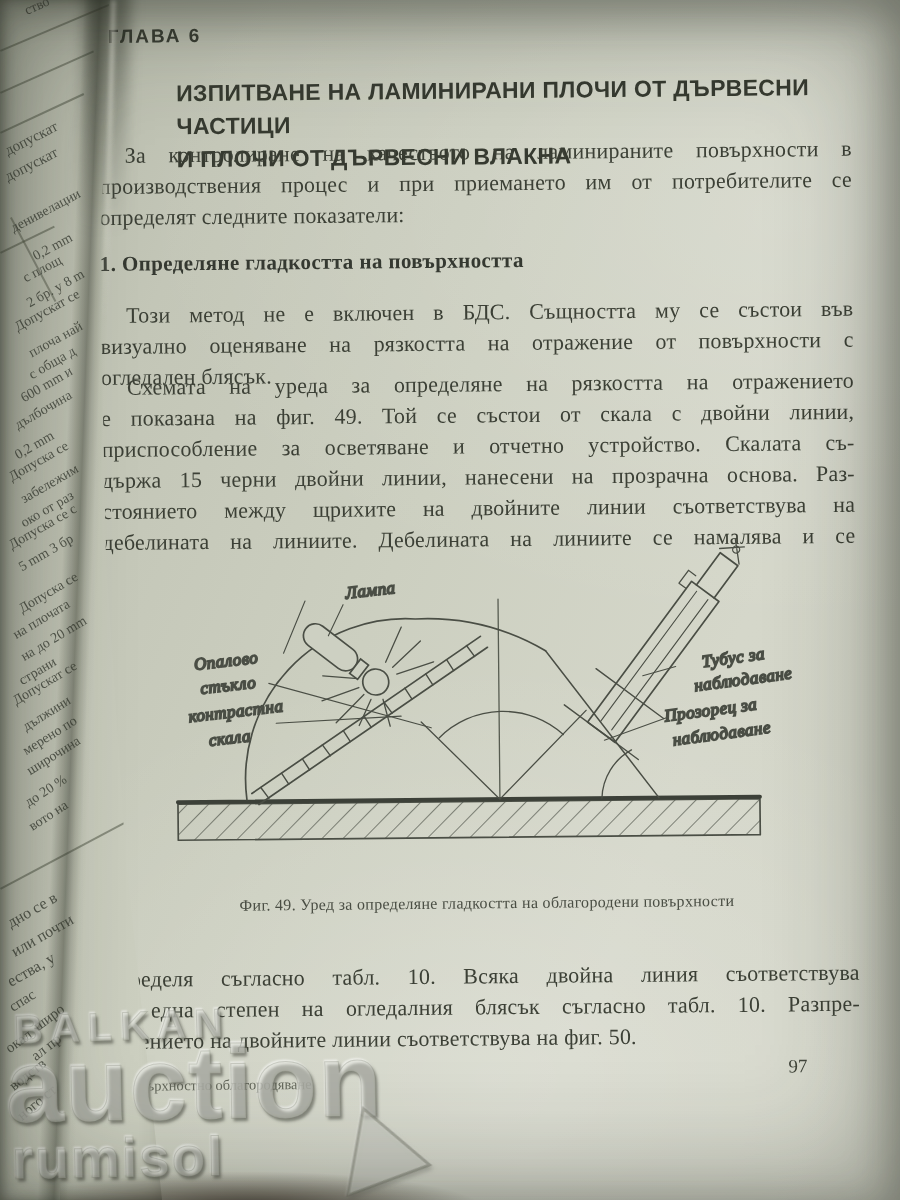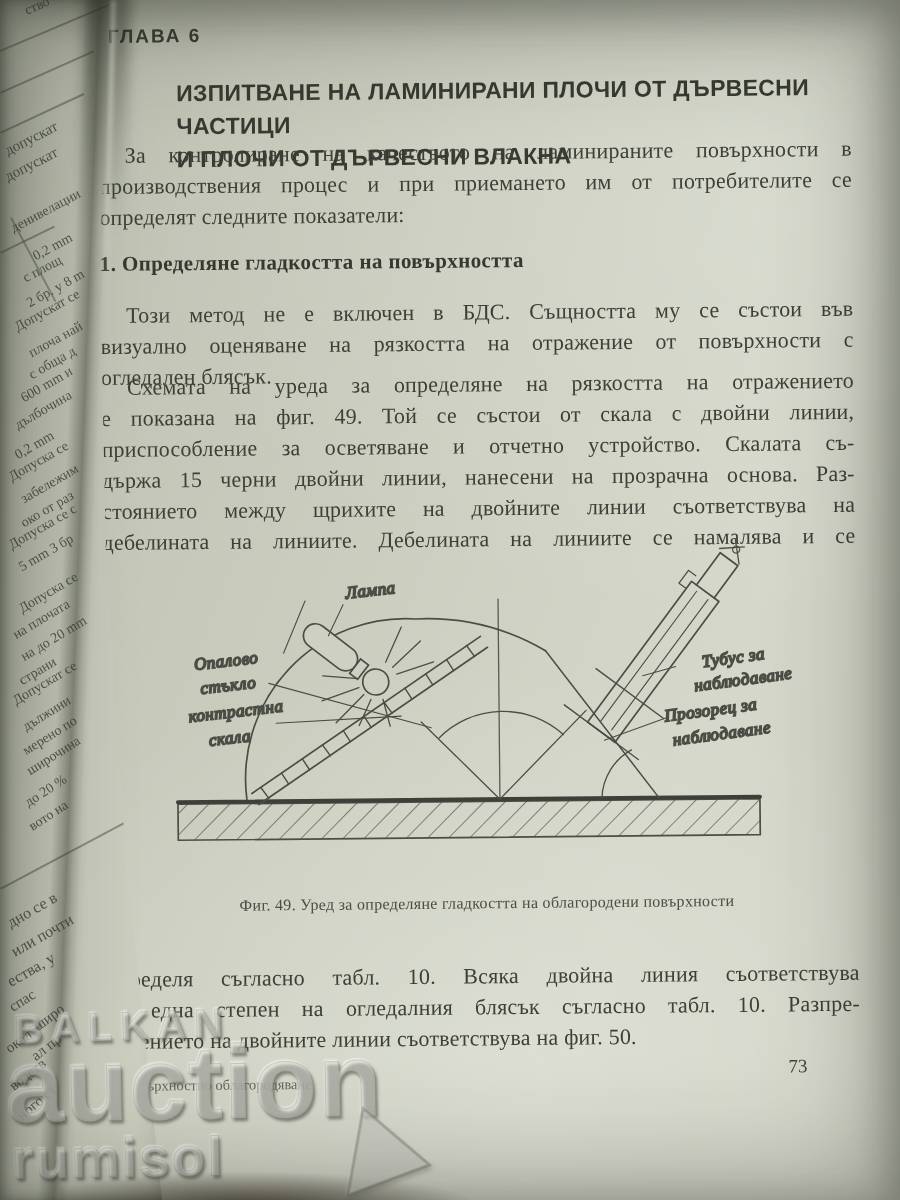--- a/index.html
+++ b/index.html
@@ -217,21 +217,21 @@
 
     <div class="caption">Фиг. 49. Уред за определяне гладкостта на  облагородени  повърхности</div>
 
     <div class="para" style="top:964px;">
       <div class="bline">определя съгласно табл. 10.  Всяка двойна линия съответствува</div>
       <div class="bline">на една степен на огледалния блясък съгласно табл. 10. Разпре-</div>
       <div class="bline last">делението на двойните линии съответствува на фиг. 50.</div>
     </div>
 
     <div class="footer-note">7 Повърхностно облагородяване</div>
-    <div class="page-number">73</div>
+    <div class="page-number">97</div>
   </div>
 
   <div class="watermark">
     <div class="wm wm-balkan">BALKAN</div>
     <div class="wm wm-auction">auction</div>
     <svg class="wm-play" width="92" height="98" viewBox="0 0 92 98">
       <polygon points="5,5 80,49 5,93" fill="rgba(222,224,214,0.5)" stroke="rgba(110,112,100,0.45)" stroke-width="3"></polygon>
     </svg>
     <div class="wm wm-rumisol">rumisol</div>
   </div>

